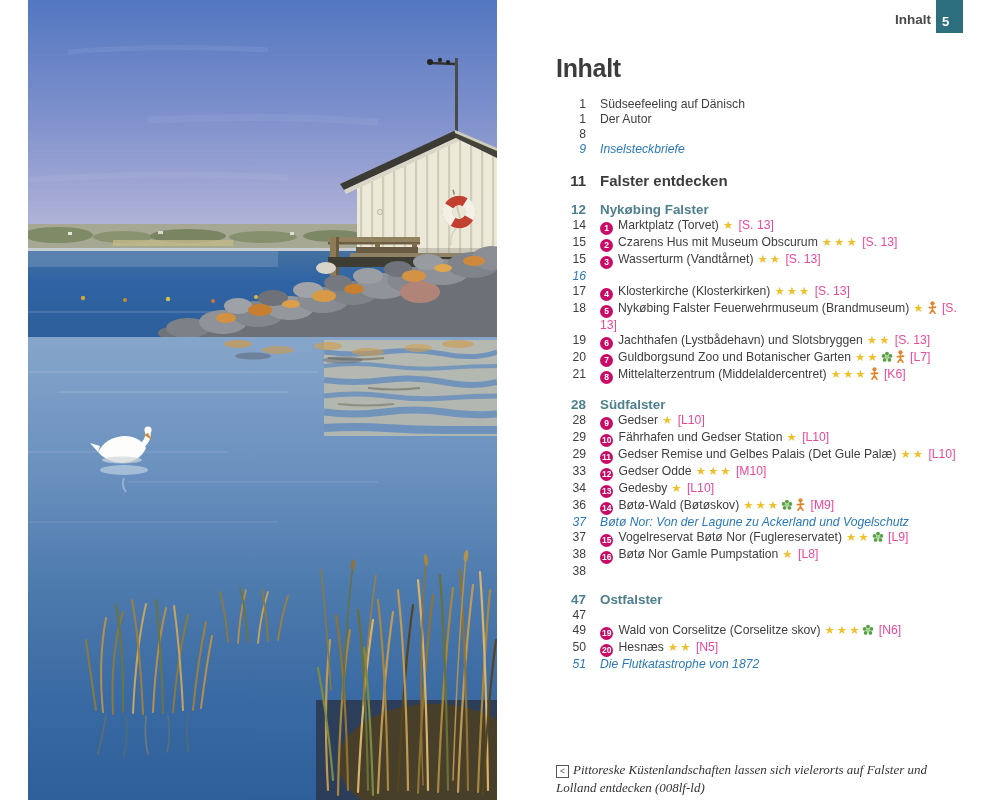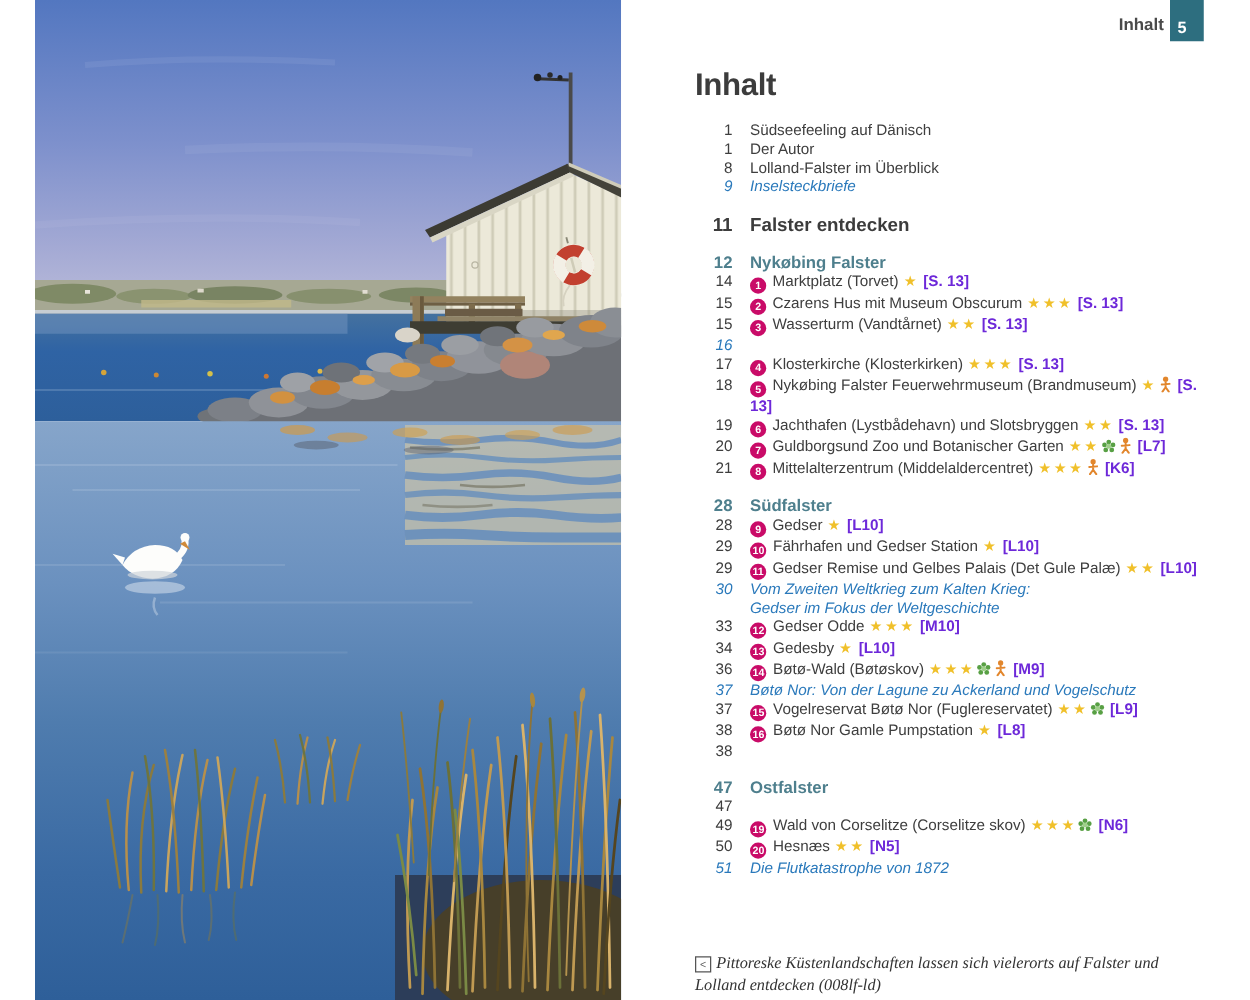--- a/index.html
+++ b/index.html
@@ -28,21 +28,21 @@
   .essay .toc-page,.essay .toc-body{color:#2a79bb;font-style:italic;}
 
   .chapter-row{margin:15px 0 12px 0;font-size:15px;font-weight:700;color:#3c3c3c;line-height:17px;}
   .section-row{margin-top:13px;font-weight:700;color:#4e7f8d;font-size:13.4px;line-height:16px;}
 
   .sight-num{display:inline-flex;justify-content:center;align-items:center;
              min-width:13px;height:13px;border-radius:8px;background:#c90b68;color:#ffffff;
              font-size:8.5px;font-weight:700;margin-right:5px;vertical-align:-2px;
              padding:0 2px;box-sizing:border-box;line-height:13px;}
   .stars{color:#f0c02a;font-size:11.5px;letter-spacing:2px;margin-left:4px;}
-  .map-ref{color:#6d28d9;font-weight:bold;}
+  .map-ref{color:#ec4899;}
   .sym{display:inline-block;vertical-align:-2px;margin:0 1px 0 1px;}
 
   .caption{position:absolute;left:556px;top:721px;width:402px;
            font-family:"Liberation Serif",serif;font-style:italic;font-size:13px;
            line-height:17.5px;color:#333333;margin-top:40px;}
   .cap-icon{display:inline-block;width:11px;height:11px;border:1px solid #555555;
             font-size:8.5px;line-height:10px;text-align:center;font-style:normal;
             margin-right:4px;vertical-align:0px;color:#555;
             font-family:"Liberation Sans",sans-serif;}
 </style>
@@ -309,21 +309,20 @@
         <div class="toc-row">
           <span class="toc-page">1</span>
           <span class="toc-body"><span>Südseefeeling auf Dänisch</span></span>
         </div>
         <div class="toc-row">
           <span class="toc-page">1</span>
           <span class="toc-body"><span>Der Autor</span></span>
         </div>
         <div class="toc-row">
           <span class="toc-page">8</span>
-          <span class="toc-body"><span>Lolland-Falster im Überblick</span></span>
         </div>
         <div class="toc-row essay">
           <span class="toc-page">9</span>
           <span class="toc-body"><span>Inselsteckbriefe</span></span>
         </div>
         <div class="toc-row chapter-row">
           <span class="toc-page">11</span>
           <span class="toc-body">Falster entdecken</span>
         </div>
         <div class="toc-row section-row">
@@ -392,24 +391,20 @@
           <span class="toc-body"><span class="sight-num">9</span><span>Gedser</span><span class="stars">★</span> <span class="map-ref">[L10]</span></span>
         </div>
         <div class="toc-row">
           <span class="toc-page">29</span>
           <span class="toc-body"><span class="sight-num">10</span><span>Fährhafen und Gedser Station</span><span class="stars">★</span> <span class="map-ref">[L10]</span></span>
         </div>
         <div class="toc-row">
           <span class="toc-page">29</span>
           <span class="toc-body"><span class="sight-num">11</span><span>Gedser Remise und Gelbes Palais (Det Gule Palæ)</span><span class="stars">★★</span> <span class="map-ref">[L10]</span></span>
         </div>
-        <div class="toc-row essay">
-          <span class="toc-page">30</span>
-          <span class="toc-body"><span>Vom Zweiten Weltkrieg zum Kalten Krieg:<br>Gedser im Fokus der Weltgeschichte</span></span>
-        </div>
         <div class="toc-row">
           <span class="toc-page">33</span>
           <span class="toc-body"><span class="sight-num">12</span><span>Gedser Odde</span><span class="stars">★★★</span> <span class="map-ref">[M10]</span></span>
         </div>
         <div class="toc-row">
           <span class="toc-page">34</span>
           <span class="toc-body"><span class="sight-num">13</span><span>Gedesby</span><span class="stars">★</span> <span class="map-ref">[L10]</span></span>
         </div>
         <div class="toc-row">
           <span class="toc-page">36</span>

